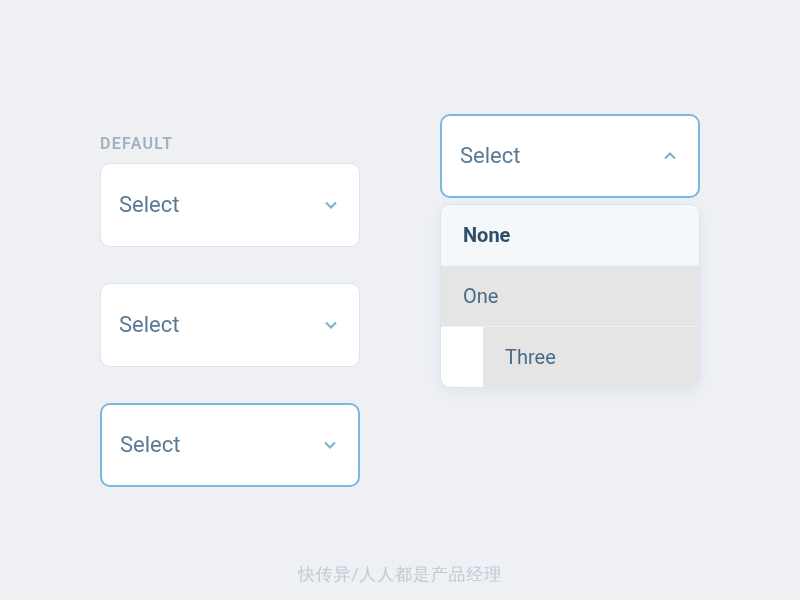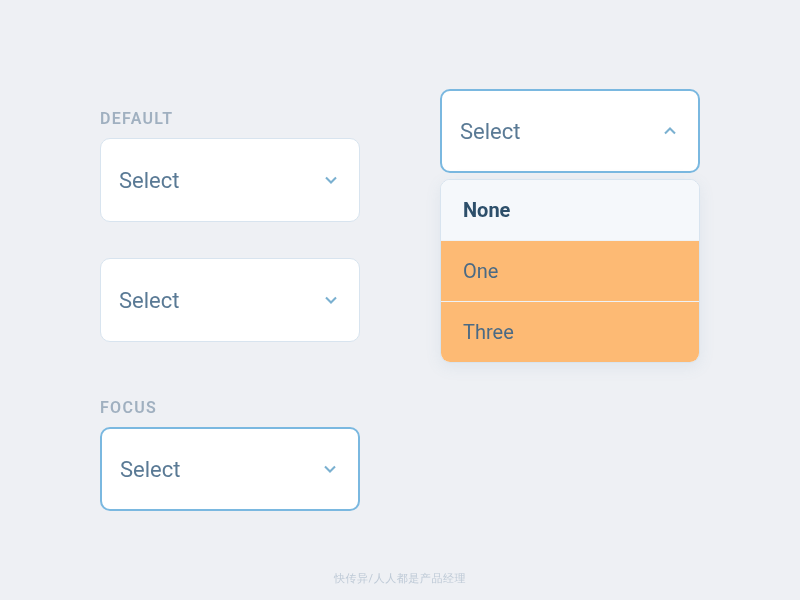--- a/index.html
+++ b/index.html
@@ -105,41 +105,42 @@
       overflow: hidden;
       box-shadow: 0 4px 16px rgba(100,140,170,0.10);
     }
 
     .dropdown-item {
       padding: 18px 22px;
       font-size: 20px;
       color: #4a6a85;
       cursor: pointer;
       border-bottom: 1px solid #eef2f6;
-      background: #fdba74;
+      background: #e5e5e5;
     }
 
     .dropdown-item:last-child {
       border-bottom: none;
+      margin-left: 42px;
     }
 
     .dropdown-item.selected {
       font-weight: 700;
       color: #2d4f6a;
       background: #f5f8fb;
     }
 
     
     .watermark {
       position: fixed;
       bottom: 14px;
       right: 0;
       left: 0;
       text-align: center;
-      font-size: 11px;
+      font-size: 17px;
       color: rgba(150,170,190,0.55);
       letter-spacing: 0.05em;
       pointer-events: none;
     }
   </style>
 </head>
 <body>
 
 <div class="container">
 
@@ -162,21 +163,20 @@
         <span class="select-label">Select</span>
         <span class="chevron">
           <svg viewBox="0 0 24 24">
               <polyline points="6 9 12 15 18 9"></polyline>
             </svg>
         </span>
       </div>
     </div>
 
     <div>
-      <div class="section-label">FOCUS</div>
       <div class="select-box focus">
         <span class="select-label">Select</span>
         <span class="chevron">
           <svg viewBox="0 0 24 24">
               <polyline points="6 9 12 15 18 9"></polyline>
             </svg>
         </span>
       </div>
     </div>
 

